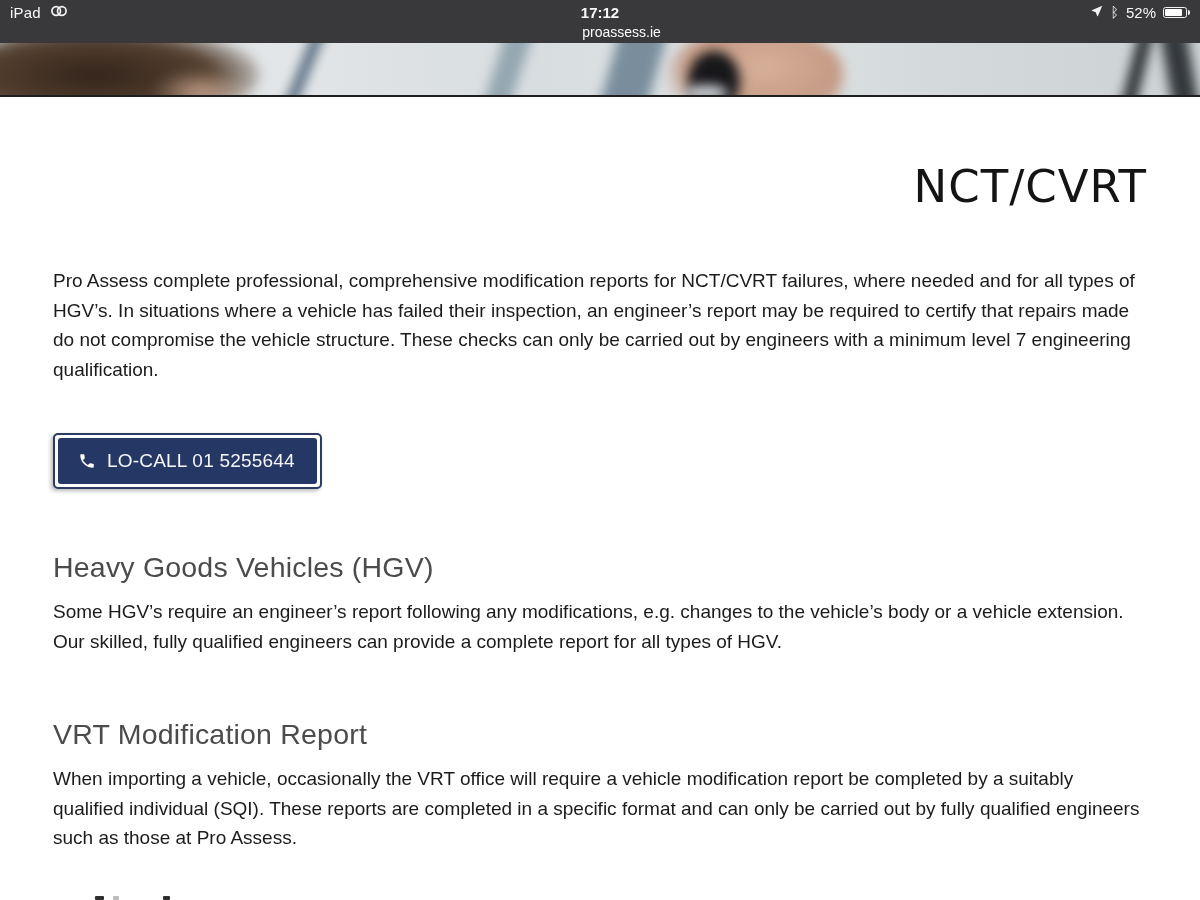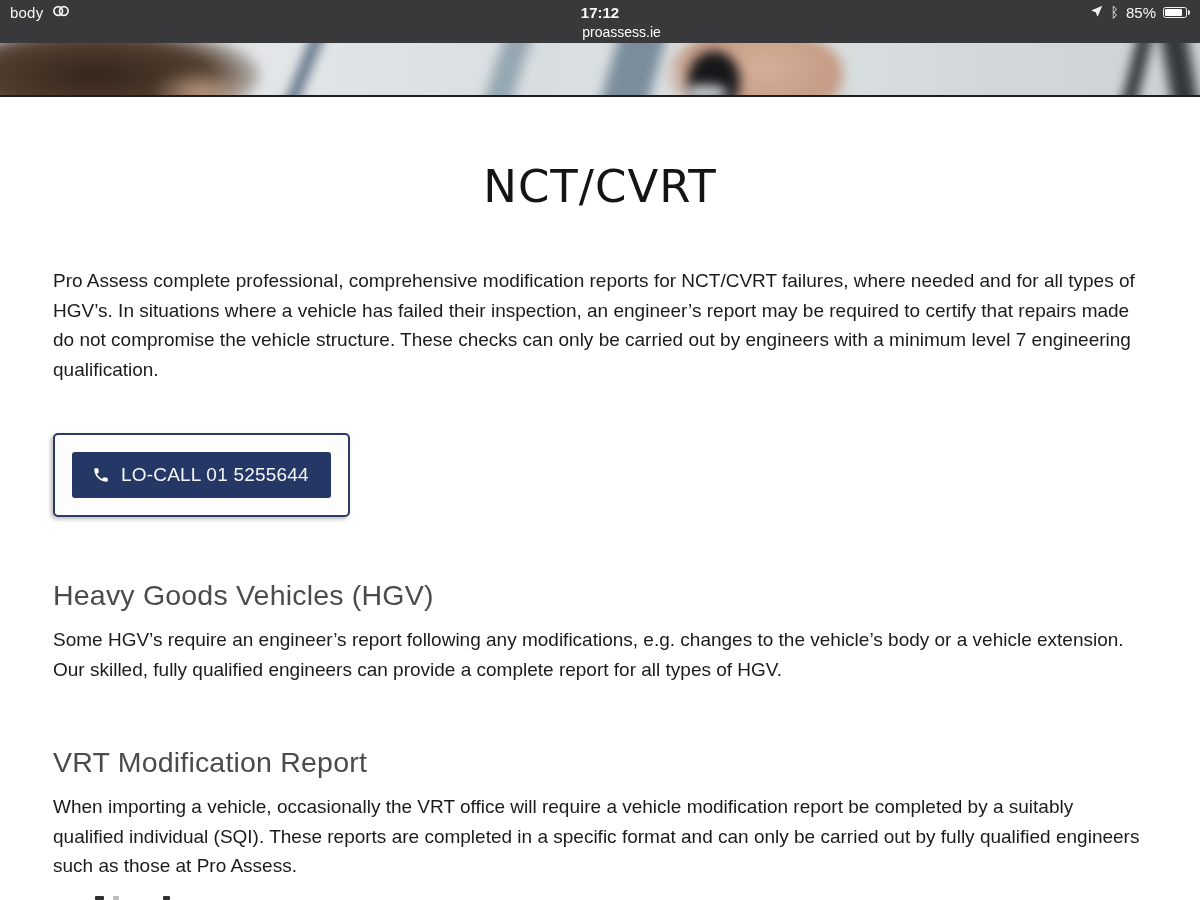--- a/index.html
+++ b/index.html
@@ -34,27 +34,27 @@
   .streak2{ left: 608px; top: -25px; width: 46px; height: 120px; background: #39586f; transform: rotate(16deg); opacity: .6; }
   .hand   { left: 668px; top: -14px; width: 175px; height: 95px; border-radius: 45%;
             background: radial-gradient(ellipse at 55% 40%, #d7b09a 0%, #c49a84 55%, rgba(196,154,132,0) 80%); }
   .fob    { left: 688px; top: 8px; width: 52px; height: 60px; border-radius: 50%; background: #17171a; }
   .fobring{ left: 684px; top: 42px; width: 44px; height: 16px; border-radius: 50%; background: #cfd3d8; }
   .frame1 { left: 1128px; top: -20px; width: 14px; height: 110px; background: #2a2d30; transform: rotate(14deg); }
   .frame2 { left: 1168px; top: -20px; width: 26px; height: 110px; background: #34383b; transform: rotate(-10deg); }
 
   
   main { padding: 0 53px; color: #1b1b1b; }
-  h1.page-title { margin-top: 63px; text-align: center; font-family: "DejaVu Sans", sans-serif;
+  h1.page-title { margin-top: 63px; text-align: right; font-family: "DejaVu Sans", sans-serif;
                   font-weight: 400; font-size: 45px; letter-spacing: 1px; color: #141414; }
   p.copy { margin-top: 53px; font-size: 19px; line-height: 29.5px; color: #1b1b1b; max-width: 1096px; }
   p.copy.tight { margin-top: 13px; }
 
   .call-btn-outer { display: inline-block; margin-top: 49px; border: 2px solid #2c3a66; border-radius: 5px;
-                    padding: 17px; background: #fdfdfd; box-shadow: -2px 2px 4px rgba(0,0,0,0.28); cursor: pointer; }
+                    padding: 3px; background: #fdfdfd; box-shadow: -2px 2px 4px rgba(0,0,0,0.28); cursor: pointer; }
   .call-btn-inner { display: flex; align-items: center; gap: 11px; background: #253764; border-radius: 3px;
                     color: #f4f6fa; font-size: 19px; letter-spacing: 0.2px; padding: 12px 22px 12px 20px; }
   .call-btn-inner svg { display: block; }
 
   h2.section-heading { margin-top: 62px; font-size: 28.5px; font-weight: 400; color: #4b4b4b; letter-spacing: 0.2px; }
 
   
   .cut-marks { position: absolute; bottom: 0; left: 53px; height: 4px; width: 300px; }
   .cut-marks span { position: absolute; bottom: 0; height: 4px; border-radius: 1px; }
   .cm-a { left: 42px;  width: 9px; background: #2f2f2f; }
@@ -62,37 +62,37 @@
   .cm-c { left: 110px; width: 7px; background: #2f2f2f; }
 </style>
 </head>
 <body>
 
 <div class="screen">
 
   <div class="status-bar">
     <div class="sb-row1">
       <div class="sb-left">
-        <span>body</span>
+        <span>iPad</span>
         <span>
           <svg width="18" height="14" viewBox="0 0 18 14">
             <circle cx="6.2" cy="7" r="4.3" fill="none" stroke="#f2f2f2" stroke-width="1.7"></circle>
             <circle cx="11.8" cy="7" r="4.3" fill="none" stroke="#f2f2f2" stroke-width="1.7"></circle>
           </svg>
         </span>
       </div>
       <div class="sb-time">17:12</div>
       <div class="sb-right">
         <span>
           <svg width="14" height="14" viewBox="0 0 24 24">
               <path d="M21 3L3 10.53v.98l6.84 2.65L12.48 21h.98L21 3z" fill="#f2f2f2"></path>
             </svg>
         </span>
         <span class="bt-glyph">ᛒ</span>
-        <span>85%</span>
+        <span>52%</span>
         <span class="battery">
           <span class="batt-body">
               <span class="batt-fill" style="width:85%"></span>
             </span>
           <span class="batt-nub"></span>
         </span>
       </div>
     </div>
     <div class="sb-row2">
       <span>proassess.ie</span>

